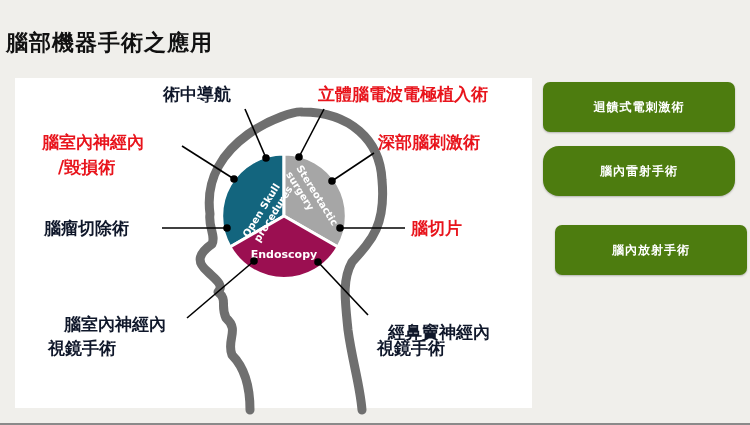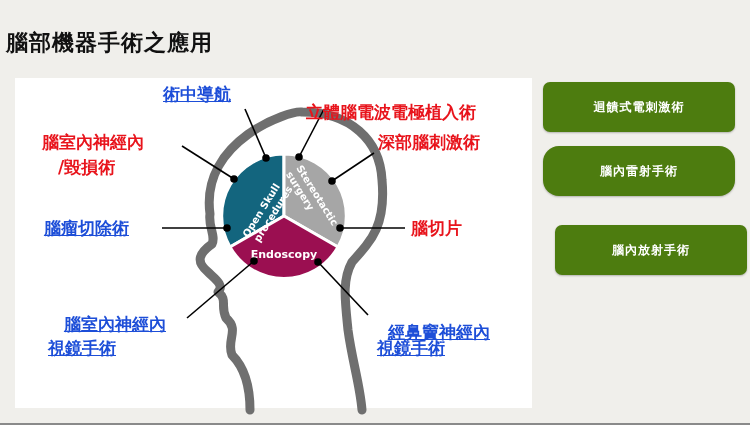--- a/index.html
+++ b/index.html
@@ -11,21 +11,21 @@
   .bottom-bar { position: absolute; left: 0; right: 0; bottom: 0; height: 2px; background: #8a8a8a; }
   .title {
     position: absolute; left: 6px; top: 28px;
     font-size: 22px; font-weight: bold; color: #111; letter-spacing: 1px;
   }
   .panel {
     position: absolute; left: 15px; top: 78px; width: 517px; height: 330px;
     background: #ffffff;
   }
   .label { position: absolute; font-size: 17px; font-weight: bold; line-height: 24px; white-space: nowrap; }
-  .blue { color: #1d4ed8; text-decoration: underline; }
+  .blue { color: #0f172a; }
   .red { color: #e8141c; }
   .diagram { position: absolute; left: 0; top: 0; }
   .side-btn {
     position: absolute; left: 543px; width: 192px; height: 50px;
     background: #4d7c0f; border-radius: 7px;
     color: #ffffff; font-size: 12px; font-weight: bold;
     display: flex; align-items: center; justify-content: center; letter-spacing: 1px;
     box-shadow: 0 1px 2px rgba(0,0,0,0.25);
   }
 </style>
@@ -69,21 +69,21 @@
     <line x1="405" y1="228" x2="340" y2="228"></line>
       <circle cx="340" cy="228" r="3"></circle>
     <line x1="187" y1="318" x2="254" y2="261"></line>
       <circle cx="254" cy="261" r="3"></circle>
     <line x1="368" y1="315" x2="318" y2="262"></line>
       <circle cx="318" cy="262" r="3"></circle>
   </g>
 </svg>
 
 <div class="label blue" style="left:163px;top:82px;">術中導航</div>
-<div class="label red" style="left:306px;top:82px;margin-top:18px;">立體腦電波電極植入術</div>
+<div class="label red" style="left:318px;top:82px;">立體腦電波電極植入術</div>
 <div class="label red" style="left:42px;top:130px;">腦室內神經內</div>
 <div class="label red" style="left:58px;top:155px;">/毀損術</div>
 <div class="label red" style="left:378px;top:130px;">深部腦刺激術</div>
 <div class="label blue" style="left:44px;top:216px;">腦瘤切除術</div>
 <div class="label red" style="left:411px;top:216px;">腦切片</div>
 <div class="label blue" style="left:64px;top:312px;">腦室內神經內</div>
 <div class="label blue" style="left:48px;top:336px;">視鏡手術</div>
 <div class="label blue" style="left:377px;top:320px;margin-left:11px;">經鼻竇神經內</div>
 <div class="label blue" style="left:377px;top:336px;">視鏡手術</div>
 

